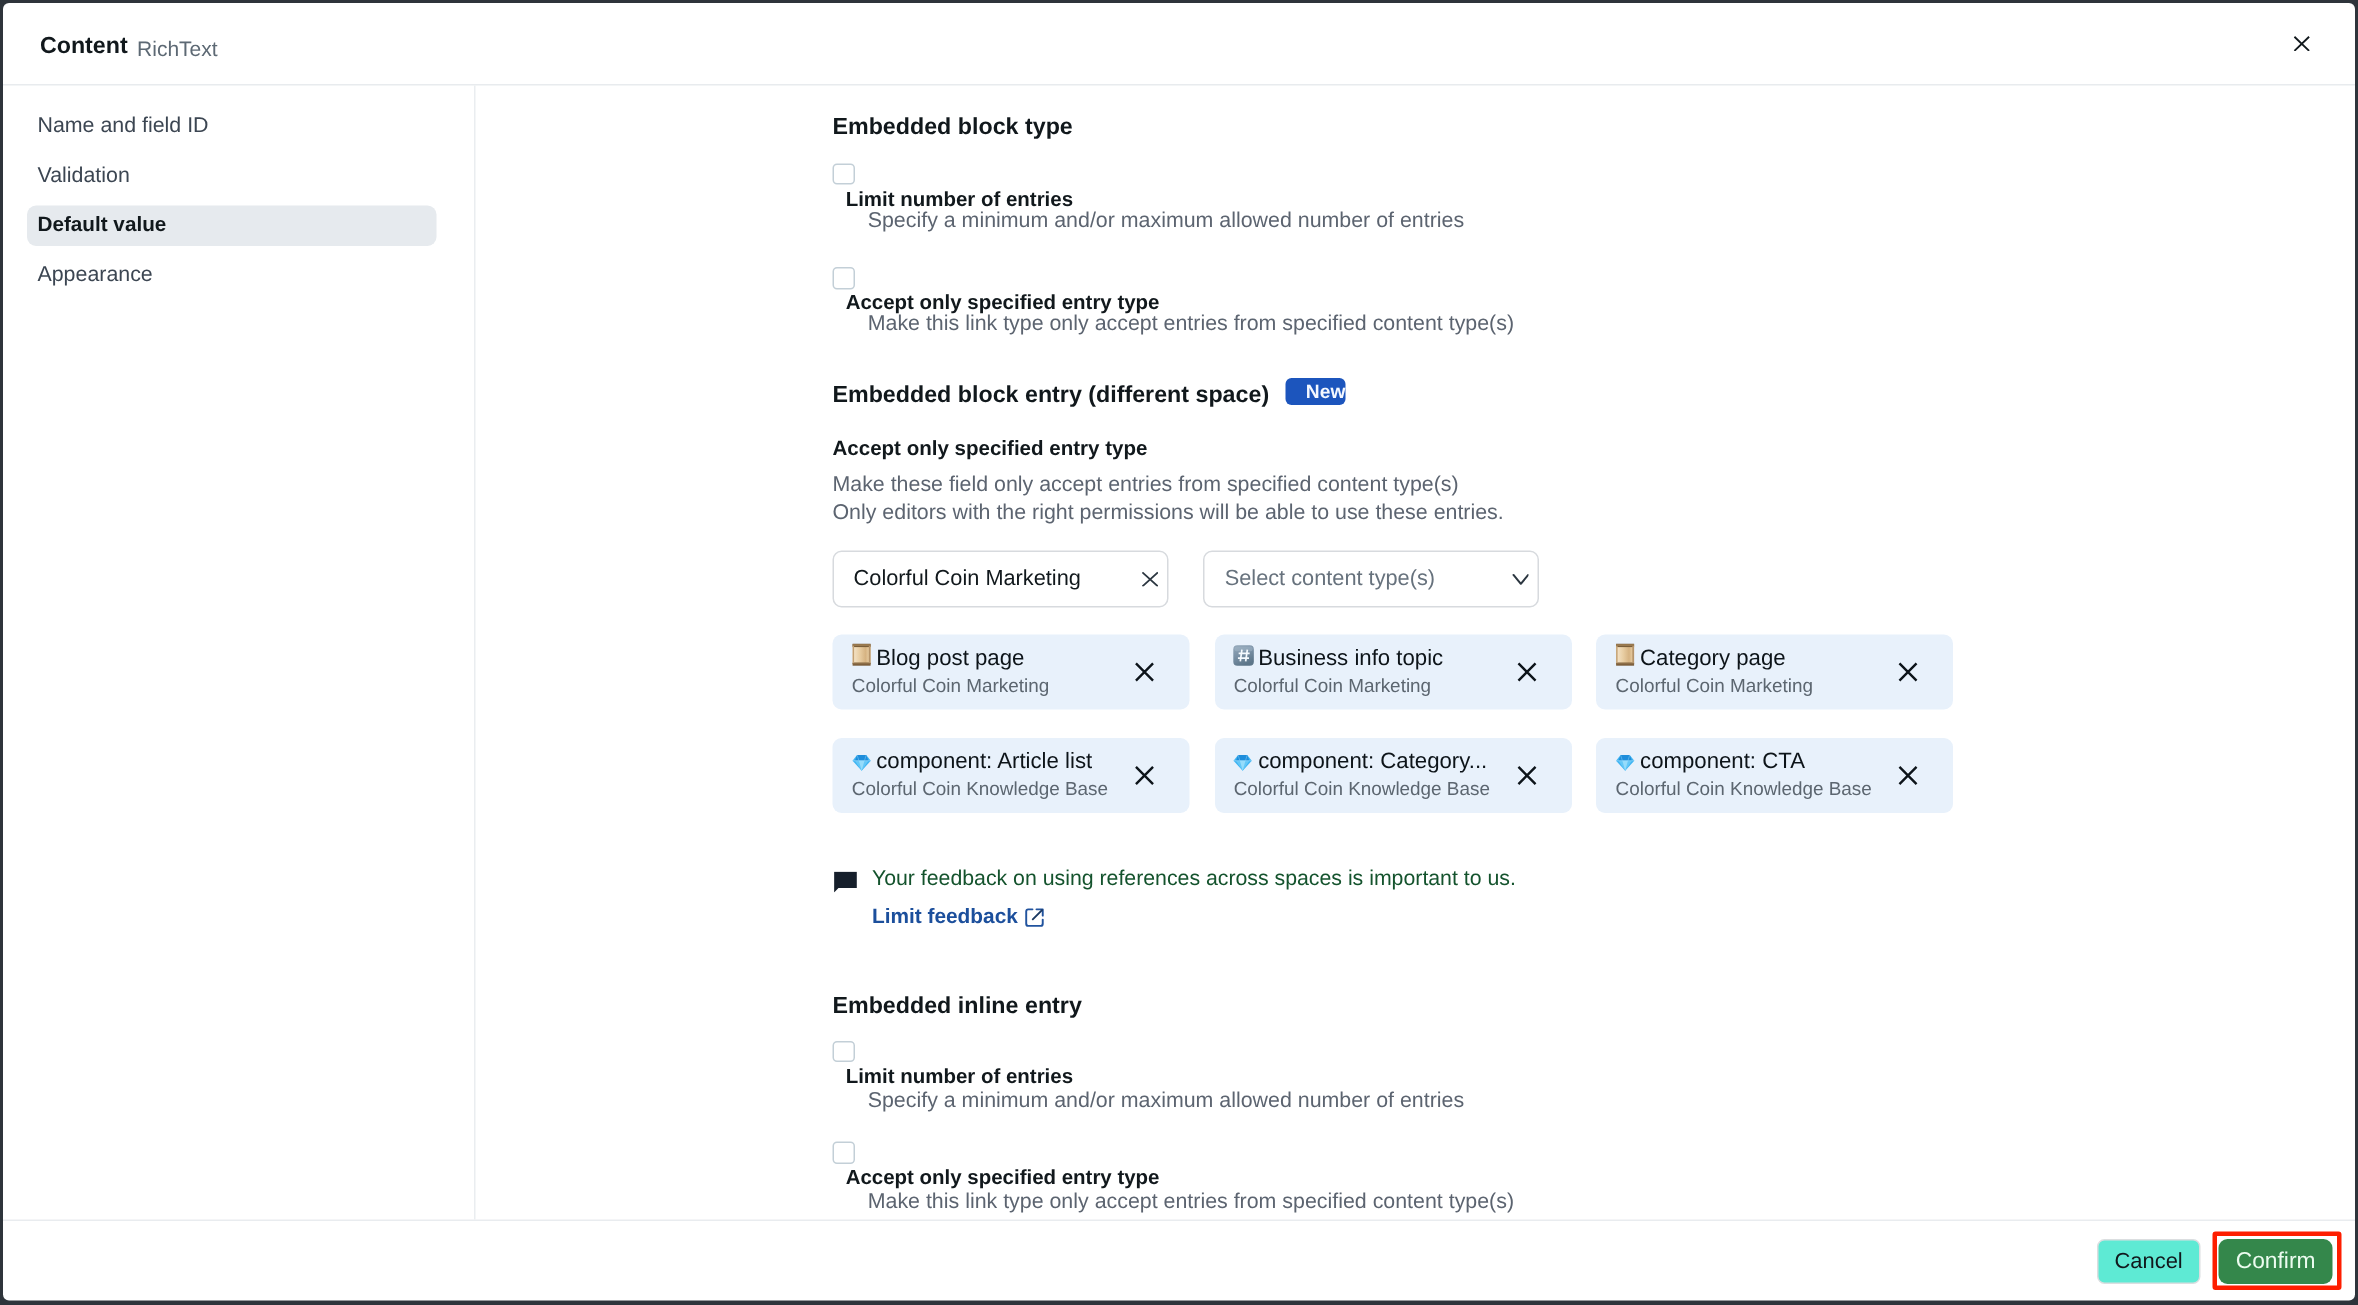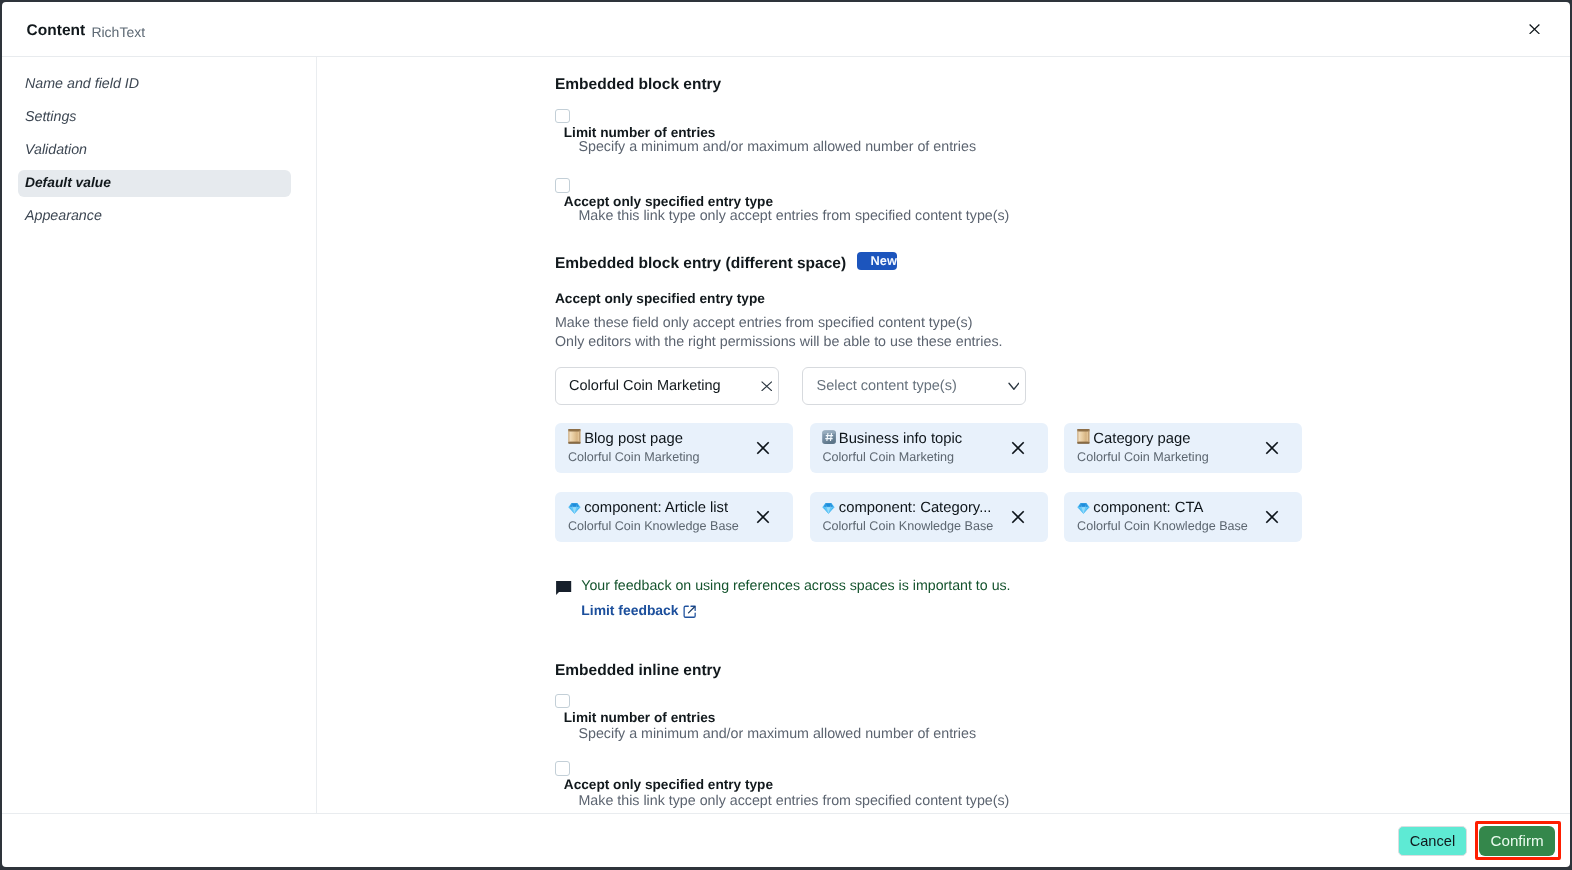--- a/index.html
+++ b/index.html
@@ -15,21 +15,21 @@
   
   .hdr{position:absolute;left:0;top:0;width:100%;height:55.1px;border-bottom:1px solid #e8ebee;}
   .hdr-title{position:absolute;left:25.0px;top:22.0px;font-size:15.5px;font-weight:700;color:#11181c;letter-spacing:0;line-height:14px;}
   .hdr-sub{position:absolute;left:89.8px;top:22.4px;font-size:14.0px;font-weight:400;color:#5d6974;letter-spacing:0;line-height:14px;}
   .close-btn{position:absolute;left:1517.4px;top:10.7px;width:32px;height:32px;border:0;background:transparent;
              border-radius:6px;display:flex;align-items:center;justify-content:center;cursor:pointer;padding:0;}
 
   
   .sidebar{position:absolute;left:0;top:55px;width:315.1px;bottom:54.3px;border-right:1px solid #eaedf0;padding-top:13.5px;}
   .nav-item{height:27.2px;margin:0 7.5px 5.8px 16.3px;width:273px;border-radius:6px;display:flex;align-items:center;
-            padding:0 7.1px;font-size:14.25px;color:#3c4652;cursor:pointer;line-height:14px;font-style:italic;}
+            padding:0 7.1px;font-size:14.25px;color:#3c4652;cursor:pointer;line-height:14px;}
   .nav-item.active{background:#e6eaee;color:#11181c;font-weight:700;font-size:13.8px;}
 
   
   .content{position:absolute;left:316.1px;top:55px;right:0;bottom:54.3px;overflow:hidden;}
   .inner{position:absolute;left:237.3px;top:6.7px;width:760px;height:100%;}
   .inner > *{position:absolute;left:0;}
 
   h3.sec{font-size:15.5px;font-weight:700;color:#11181c;margin:0;padding:0;line-height:14px;letter-spacing:0;white-space:nowrap;}
   .chk-row{display:flex;align-items:flex-start;height:16px;flex-direction:column;}
   .chkbox{width:14.7px;height:14.5px;border:1.2px solid #c3cfd7;border-radius:3px;background:#fff;flex:0 0 14.7px;}
@@ -86,38 +86,35 @@
       <svg width="11" height="10.4" viewBox="0 0 11 10.4" data-name="close-icon">
         <path d="M0.6 0.5 L10.4 9.9 M10.4 0.5 L0.6 9.9" stroke="#11181c" stroke-width="1.25" fill="none"></path>
       </svg>
     </button>
   </div>
 
   <div class="sidebar" data-name="settings-sidebar">
     <div class="nav-item" data-name="sidebar-item-name-and-field-id">
       <span data-name="sidebar-item-label">Name and field ID</span>
       </div>
-    <div class="nav-item" data-name="sidebar-item-settings">
-      <span data-name="sidebar-item-label">Settings</span>
-      </div>
     <div class="nav-item" data-name="sidebar-item-validation">
       <span data-name="sidebar-item-label">Validation</span>
       </div>
     <div class="nav-item active" data-name="sidebar-item-default-value">
       <span data-name="sidebar-item-label">Default value</span>
       </div>
     <div class="nav-item" data-name="sidebar-item-appearance">
       <span data-name="sidebar-item-label">Appearance</span>
       </div>
   </div>
 
   <div class="content" data-name="settings-content">
     <div class="inner" data-name="default-value-panel">
 
-      <h3 class="sec" style="top:13.8px;" data-name="section-heading-embedded-block-entry">Embedded block entry</h3>
+      <h3 class="sec" style="top:13.8px;" data-name="section-heading-embedded-block-entry">Embedded block type</h3>
 
       <div class="chk-row" style="top:44.8px;" data-name="limit-entries-checkbox-row">
         <span class="chkbox" data-name="limit-entries-checkbox"></span>
         <span class="chk-label" data-name="limit-entries-label">Limit number of entries</span>
       </div>
       <div class="help" style="top:76.5px;left:23.5px;" data-name="limit-entries-help">Specify a minimum and/or maximum allowed number of entries</div>
 
       <div class="chk-row" style="top:114.4px;" data-name="accept-entry-type-checkbox-row">
         <span class="chkbox" data-name="accept-entry-type-checkbox"></span>
         <span class="chk-label" data-name="accept-entry-type-label">Accept only specified entry type</span>

